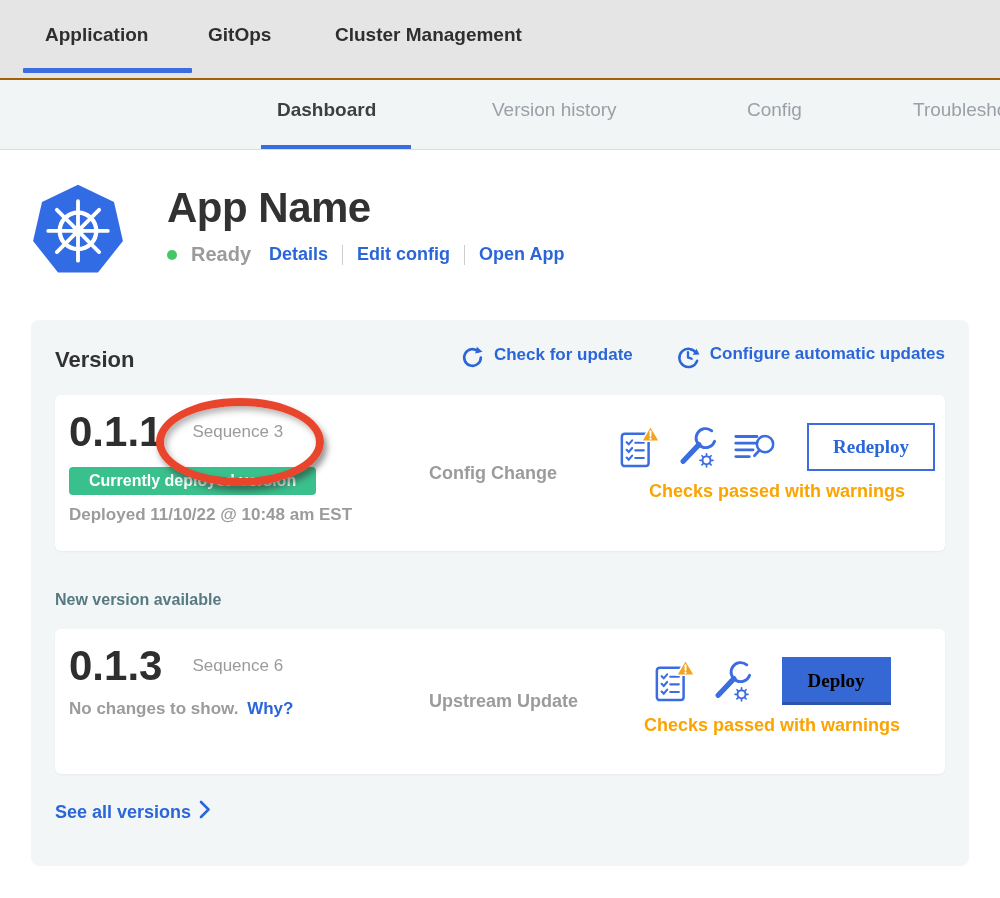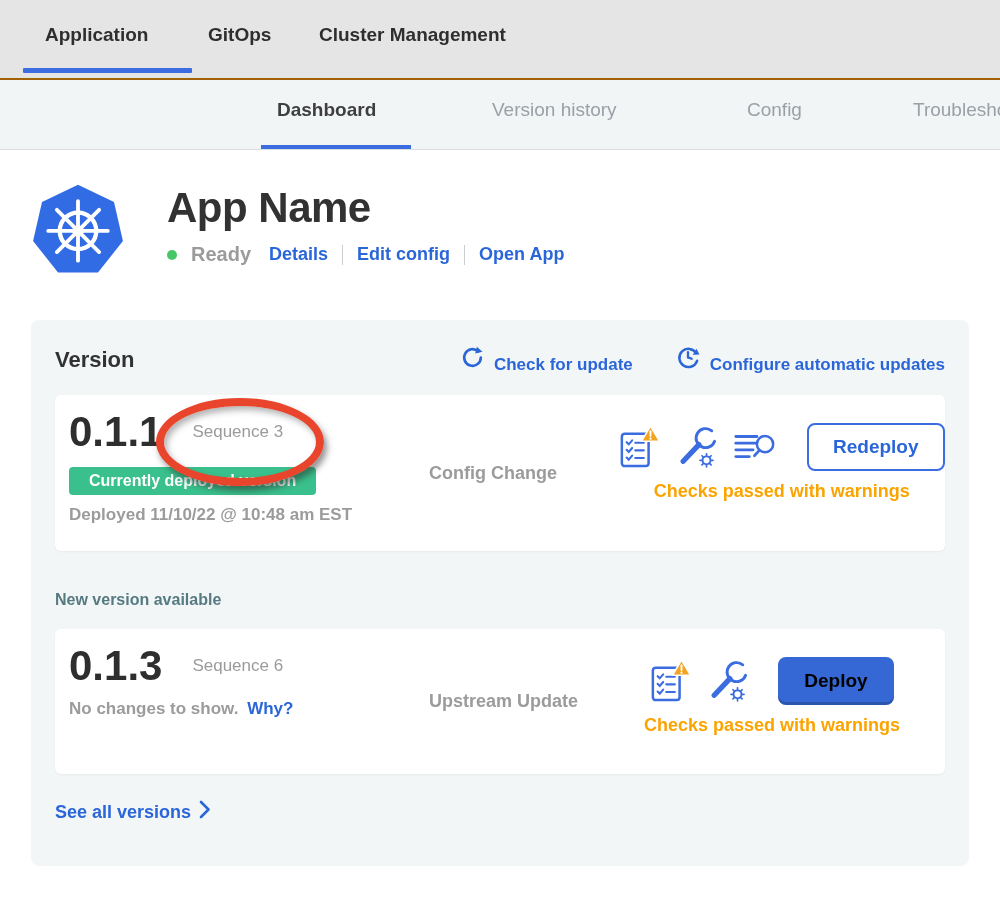--- a/index.html
+++ b/index.html
@@ -17,55 +17,55 @@
   .app-title{font-size:42px;font-weight:800;color:#323232;letter-spacing:-.5px;line-height:1;margin:6px 0 14px;}
   .status-row{display:flex;align-items:center;gap:14px;}
   .status-dot{width:10px;height:10px;border-radius:50%;background:#44c767;}
   .status-text{font-size:20px;font-weight:700;color:#9b9b9b;margin-right:4px;}
   .hlink{font-size:18px;font-weight:700;color:#2b66d9;cursor:pointer;text-decoration:none;}
   .vdiv{width:1px;height:20px;background:#c9ced3;}
   .version-panel{position:absolute;left:31px;top:320px;width:938px;height:546px;box-sizing:border-box;
     background:#f3f6f7;border-radius:8px;padding:24px;}
   .panel-head{display:flex;align-items:center;}
   .panel-title{font-size:22px;font-weight:800;color:#323232;flex:1;}
-  .panel-action{display:inline-flex;align-items:flex-end;gap:9px;font-size:17px;font-weight:700;color:#2b66d9;cursor:pointer;margin-left:42px;white-space:nowrap;}
+  .panel-action{display:inline-flex;align-items:flex-start;gap:9px;font-size:17px;font-weight:700;color:#2b66d9;cursor:pointer;margin-left:42px;white-space:nowrap;}
   .vcard{position:relative;background:#fff;border-radius:6px;box-shadow:0 1px 2px rgba(0,0,0,.05);
     margin-top:20px;padding:14px 20px 14px 14px;box-sizing:border-box;display:flex;}
   .vcard.current{height:156px;}
   .vcard.next{height:145px;}
   .vleft{width:360px;flex:0 0 auto;}
   .vline{display:flex;align-items:center;}
   .vnum{font-size:42px;font-weight:800;color:#2e2e2e;line-height:1.1;}
   .vseq{font-size:17px;color:#9b9b9b;margin-left:30px;}
   .badge{display:inline-block;margin-top:12px;background:#3ac08c;color:#fff;font-size:16px;font-weight:700;
     padding:5px 20px;border-radius:4px;}
   .vmeta{margin-top:10px;font-size:17px;font-weight:700;color:#9b9b9b;}
   .vnote{margin-top:10px;font-size:17px;font-weight:700;color:#9b9b9b;}
   .vnote .hlink{font-size:17px;margin-left:4px;}
   .vsource{flex:0 0 190px;display:flex;align-items:center;font-size:18px;font-weight:700;color:#9b9b9b;}
   .vright{flex:1;display:flex;flex-direction:column;align-items:center;}
   .vactions{display:flex;align-items:center;gap:16px;margin-top:14px;}
   .icon-btn{cursor:pointer;display:inline-flex;}
-  .btn{font-family:Liberation Sans, sans-serif;font-size:19px;font-weight:800;border-radius:8px;cursor:pointer;margin-left:14px;}
+  .btn{font-family:Liberation Serif, serif;font-size:19px;font-weight:800;border-radius:0;cursor:pointer;margin-left:14px;}
   .btn-outline{background:#fff;color:#2b66d9;border:2px solid #3b6ce0;padding:11px 24px;}
   .btn-solid{background:#3568d4;color:#000000;border:none;padding:13px 26px;box-shadow:inset 0 -3px 0 rgba(0,0,0,.18);}
   .vchecks{margin-top:10px;font-size:18px;font-weight:700;color:#fba400;text-align:center;}
   .annotation-ellipse{position:absolute;left:101px;top:3px;width:152px;height:72px;border:8px solid #e8452c;
     border-radius:50%;pointer-events:none;
     box-shadow:3px 5px 6px rgba(40,40,40,.5), inset 3px 4px 6px rgba(40,40,40,.35);}
   .new-heading{margin-top:40px;font-size:16px;font-weight:800;color:#567a81;}
   .see-all{display:inline-flex;align-items:center;gap:8px;margin-top:26px;font-size:18px;font-weight:800;color:#2b66d9;cursor:pointer;}
 </style>
 </head>
 <body>
 
 <div class="top-nav">
   <span class="top-tab" style="left:45px">Application</span>
   <span class="top-tab" style="left:208px">GitOps</span>
-  <span class="top-tab" style="left:319px">Cluster Management</span>
+  <span class="top-tab" style="left:335px">Cluster Management</span>
   <div class="top-underline"></div>
 </div>
 
 <div class="sub-nav">
   <span class="sub-tab active" style="left:277px">Dashboard</span>
   <span class="sub-tab" style="left:492px">Version history</span>
   <span class="sub-tab" style="left:747px">Config</span>
   <span class="sub-tab" style="left:913px">Troubleshoot</span>
   <div class="sub-underline"></div>
 </div>

